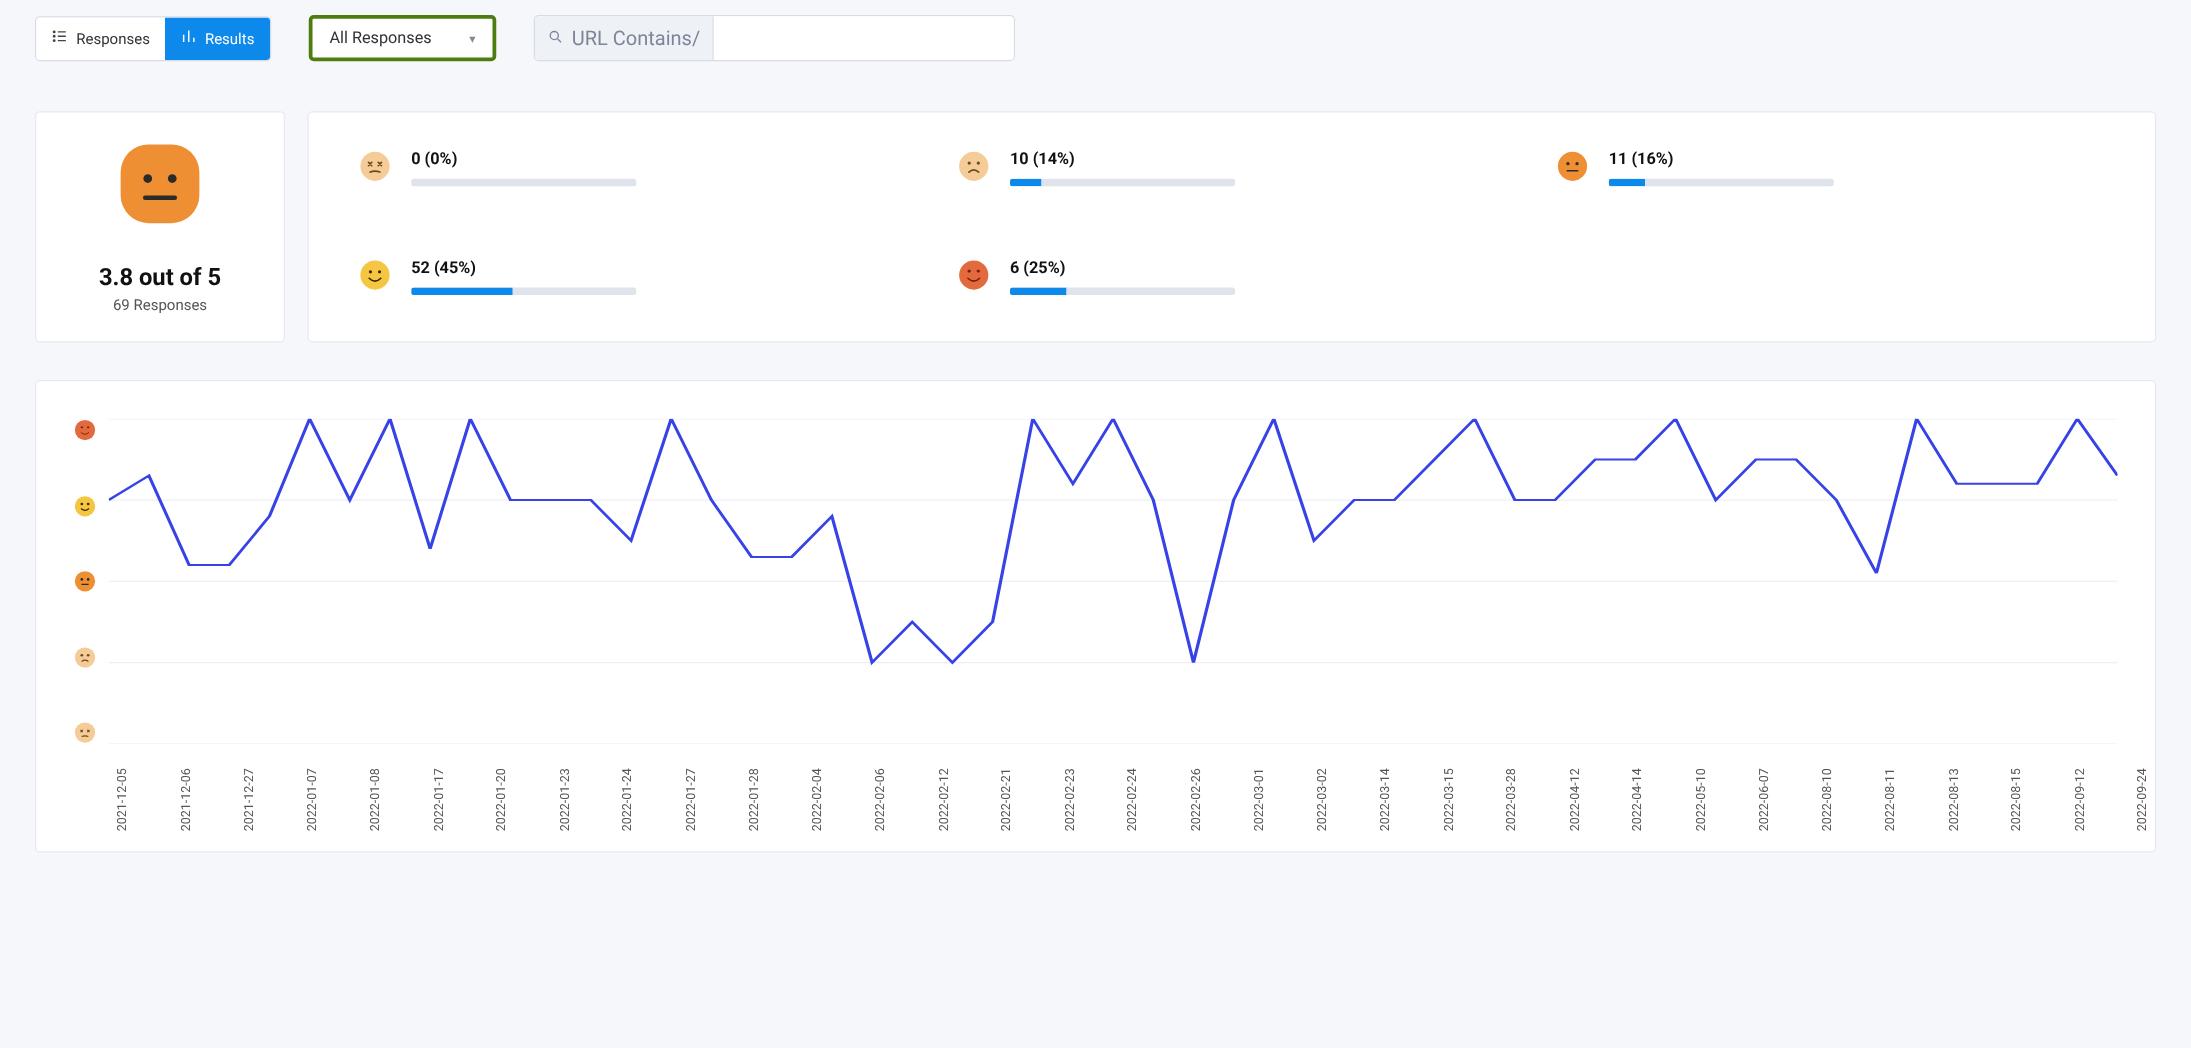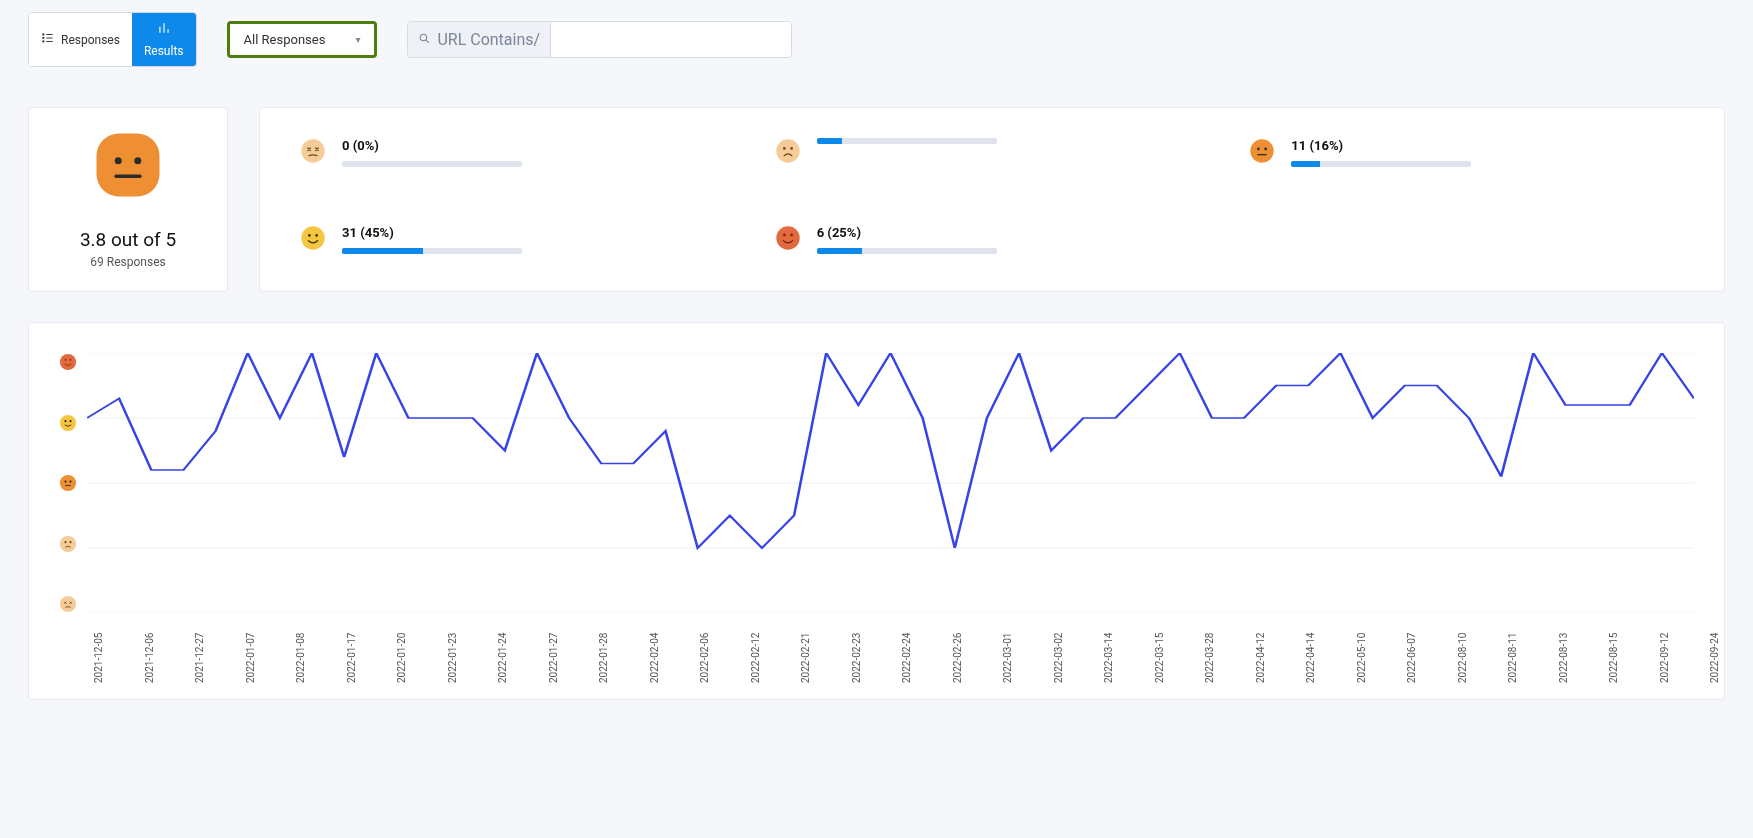--- a/index.html
+++ b/index.html
@@ -60,21 +60,20 @@
     gap: 6px;
     padding: 8px 12px;
     font-size: 12px;
     cursor: pointer;
     background: #fff;
     color: #333;
   }
   .tab-toggle .tab.active {
     background: #0d88eb;
     color: #fff;
-    flex-direction: column;
   }
   .tab-toggle .icon { font-size: 14px; }
 
   .dropdown {
     background: #fff;
     border: 3px solid #4d7c0f;
     border-radius: 4px;
     padding: 8px 14px;
     font-size: 13px;
     color: #333;
@@ -127,35 +126,34 @@
     width: 200px;
     text-align: center;
     display: flex;
     flex-direction: column;
     align-items: center;
     justify-content: center;
   }
   .score-face {
     width: 70px; height: 70px; margin-bottom: 28px;
   }
-  .score-text { font-size: 19px; font-weight: 400; color: #111; margin-bottom: 4px; }
+  .score-text { font-size: 19px; font-weight: 700; color: #111; margin-bottom: 4px; }
   .score-sub { font-size: 12px; color: #555; }
 
   .dist-card {
     background: #fff;
     border: 1px solid #e6e9f1;
     border-radius: 4px;
     padding: 30px 40px 20px 40px;
     flex: 1;
     display: grid;
     grid-template-columns: repeat(3, 1fr);
     grid-template-rows: auto auto;
     column-gap: 40px;
     row-gap: 40px;
-    margin-left: 13px;
   }
   .dist-item {
     display: flex;
     align-items: flex-start;
     gap: 16px;
   }
   .dist-face { width: 26px; height: 26px; flex-shrink: 0; }
   .dist-body { flex: 1; }
   .dist-label { font-size: 13px; font-weight: 700; color: #111; margin-bottom: 8px; }
   .bar-bg {
@@ -298,20 +296,21 @@
       <div class="dist-item">
         <div class="dist-face">
           <svg class="face" viewBox="0 0 100 100">
               <circle cx="50" cy="50" r="45" fill="#f5cb97"></circle>
               <circle cx="36" cy="40" r="5" fill="#6b4a1a"></circle>
               <circle cx="64" cy="40" r="5" fill="#6b4a1a"></circle>
               <path d="M35 68 q15 -14 30 0" stroke="#6b4a1a" stroke-width="5" fill="none" stroke-linecap="round"></path>
             </svg>
         </div>
         <div class="dist-body">
+          <div class="dist-label">10 (14%)</div>
           <div class="bar-bg">
               <div class="bar-fill" style="width: 14%;"></div>
             </div>
         </div>
       </div>
 
       <div class="dist-item">
         <div class="dist-face">
           <svg class="face" viewBox="0 0 100 100">
               <circle cx="50" cy="50" r="45" fill="#ee8f33"></circle>
@@ -331,21 +330,21 @@
       <div class="dist-item">
         <div class="dist-face">
           <svg class="face" viewBox="0 0 100 100">
               <circle cx="50" cy="50" r="45" fill="#f4c642"></circle>
               <circle cx="36" cy="40" r="5" fill="#3b2b00"></circle>
               <circle cx="64" cy="40" r="5" fill="#3b2b00"></circle>
               <path d="M32 60 q18 18 36 0" stroke="#3b2b00" stroke-width="5" fill="none" stroke-linecap="round"></path>
             </svg>
         </div>
         <div class="dist-body">
-          <div class="dist-label">31 (45%)</div>
+          <div class="dist-label">52 (45%)</div>
           <div class="bar-bg">
               <div class="bar-fill" style="width: 45%;"></div>
             </div>
         </div>
       </div>
 
       <div class="dist-item">
         <div class="dist-face">
           <svg class="face" viewBox="0 0 100 100">
               <circle cx="50" cy="50" r="45" fill="#e36a3f"></circle>

